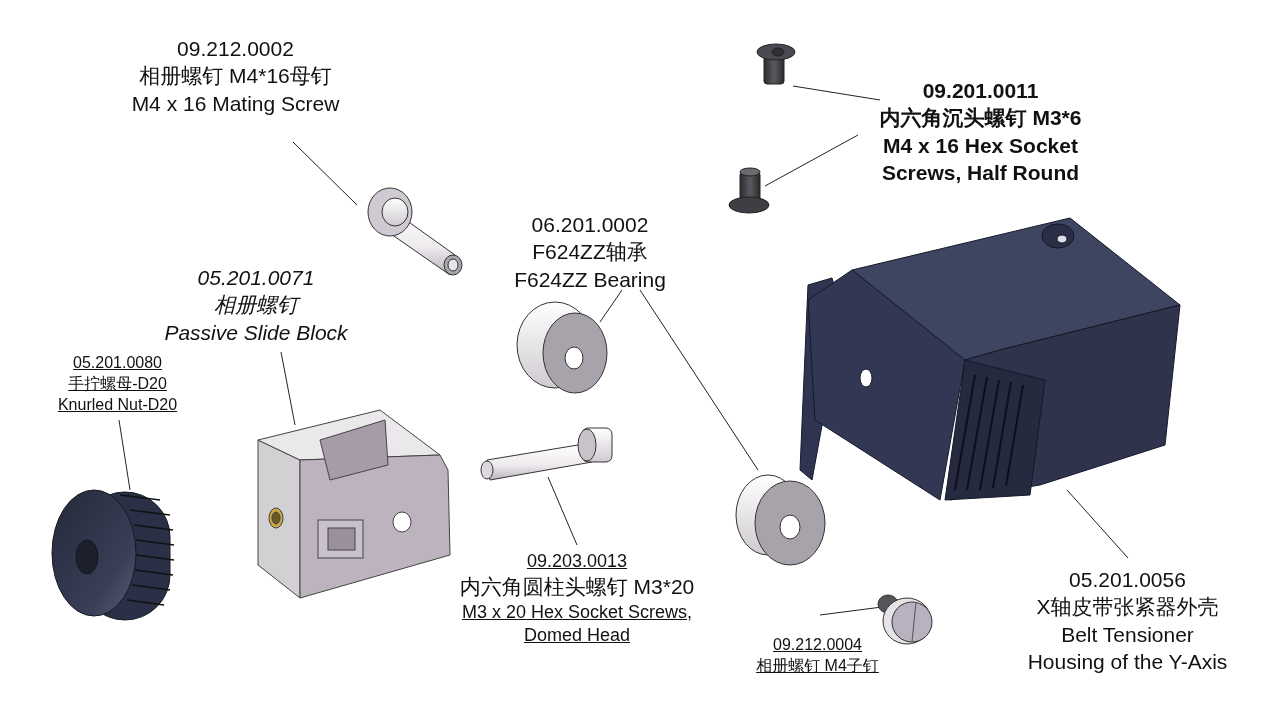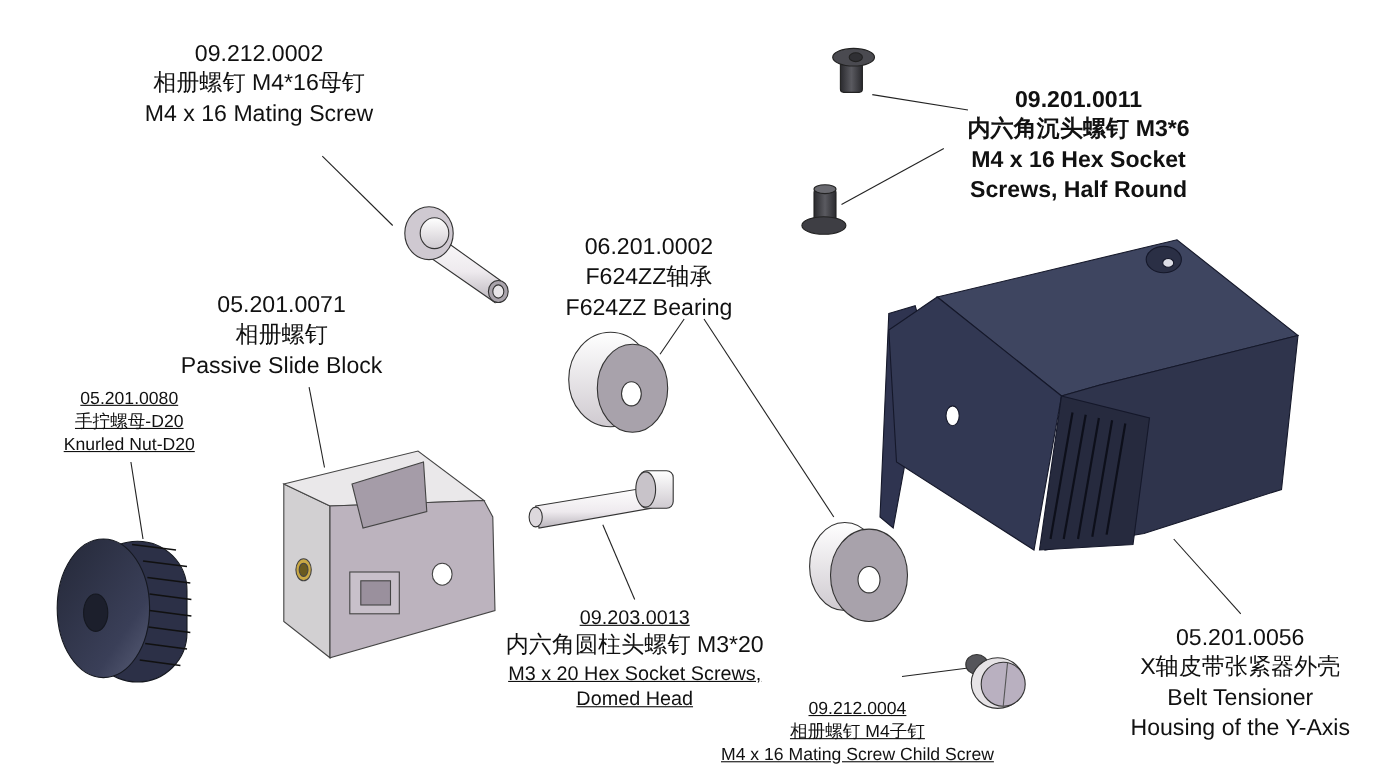--- a/index.html
+++ b/index.html
@@ -6,24 +6,24 @@
   body { width: 1264px; height: 710px; position: relative; overflow: hidden;
          font-family: "Liberation Sans", "DejaVu Sans", sans-serif; color: #111; }
   #art { position: absolute; left: 0; top: 0; width: 1264px; height: 710px; }
   .label { position: absolute; text-align: center; line-height: 1.3; white-space: nowrap; }
   .label span { display: block; }
   .big { font-size: 21px; text-align: center; }
   .small { font-size: 16px; text-decoration: underline; }
   #lbl-main-screw { left: 108px; top: 35px; width: 255px; }
   #lbl-countersunk { left: 848px; top: 77px; width: 265px; font-weight: bold; }
   #lbl-bearing { left: 495px; top: 211px; width: 190px; }
-  #lbl-slide { left: 150px; top: 264px; width: 212px; }
+  #lbl-slide { left: 150px; top: 264px; width: 212px; font-style: italic; }
   #lbl-knurled { left: 40px; top: 353px; width: 155px; }
   #lbl-m3x20 { left: 437px; top: 550px; width: 280px; }
-  #lbl-child { left: 642px; top: 635px; width: 275px; }
+  #lbl-child { left: 680px; top: 635px; width: 275px; }
   #lbl-housing { left: 1010px; top: 566px; width: 235px; }
 </style>
 </head>
 <body>
 
 <svg id="art" viewBox="0 0 1264 710" xmlns="http://www.w3.org/2000/svg">
   <defs>
     <linearGradient id="gLight" x1="0" y1="0" x2="0" y2="1">
       <stop offset="0" stop-color="#ffffff"></stop>
         <stop offset="1" stop-color="#cfcad0"></stop>
@@ -183,21 +183,20 @@
 <div class="label" id="lbl-m3x20">
   <span class="small" style="font-size:18px">09.203.0013</span>
   <span class="big">内六角圆柱头螺钉 M3*20</span>
   <span class="small" style="font-size:18px">M3 x 20 Hex Socket Screws,</span>
   <span class="small" style="font-size:18px">Domed Head</span>
 </div>
 
 <div class="label" id="lbl-child">
   <span class="small">09.212.0004</span>
   <span class="small">相册螺钉 M4子钉</span>
-  <span class="small">M4 x 16 Mating Screw Child Screw</span>
 </div>
 
 <div class="label" id="lbl-housing">
   <span class="big">05.201.0056</span>
   <span class="big">X轴皮带张紧器外壳</span>
   <span class="big">Belt Tensioner</span>
   <span class="big">Housing of the Y-Axis</span>
 </div>
 
 </body></html>

